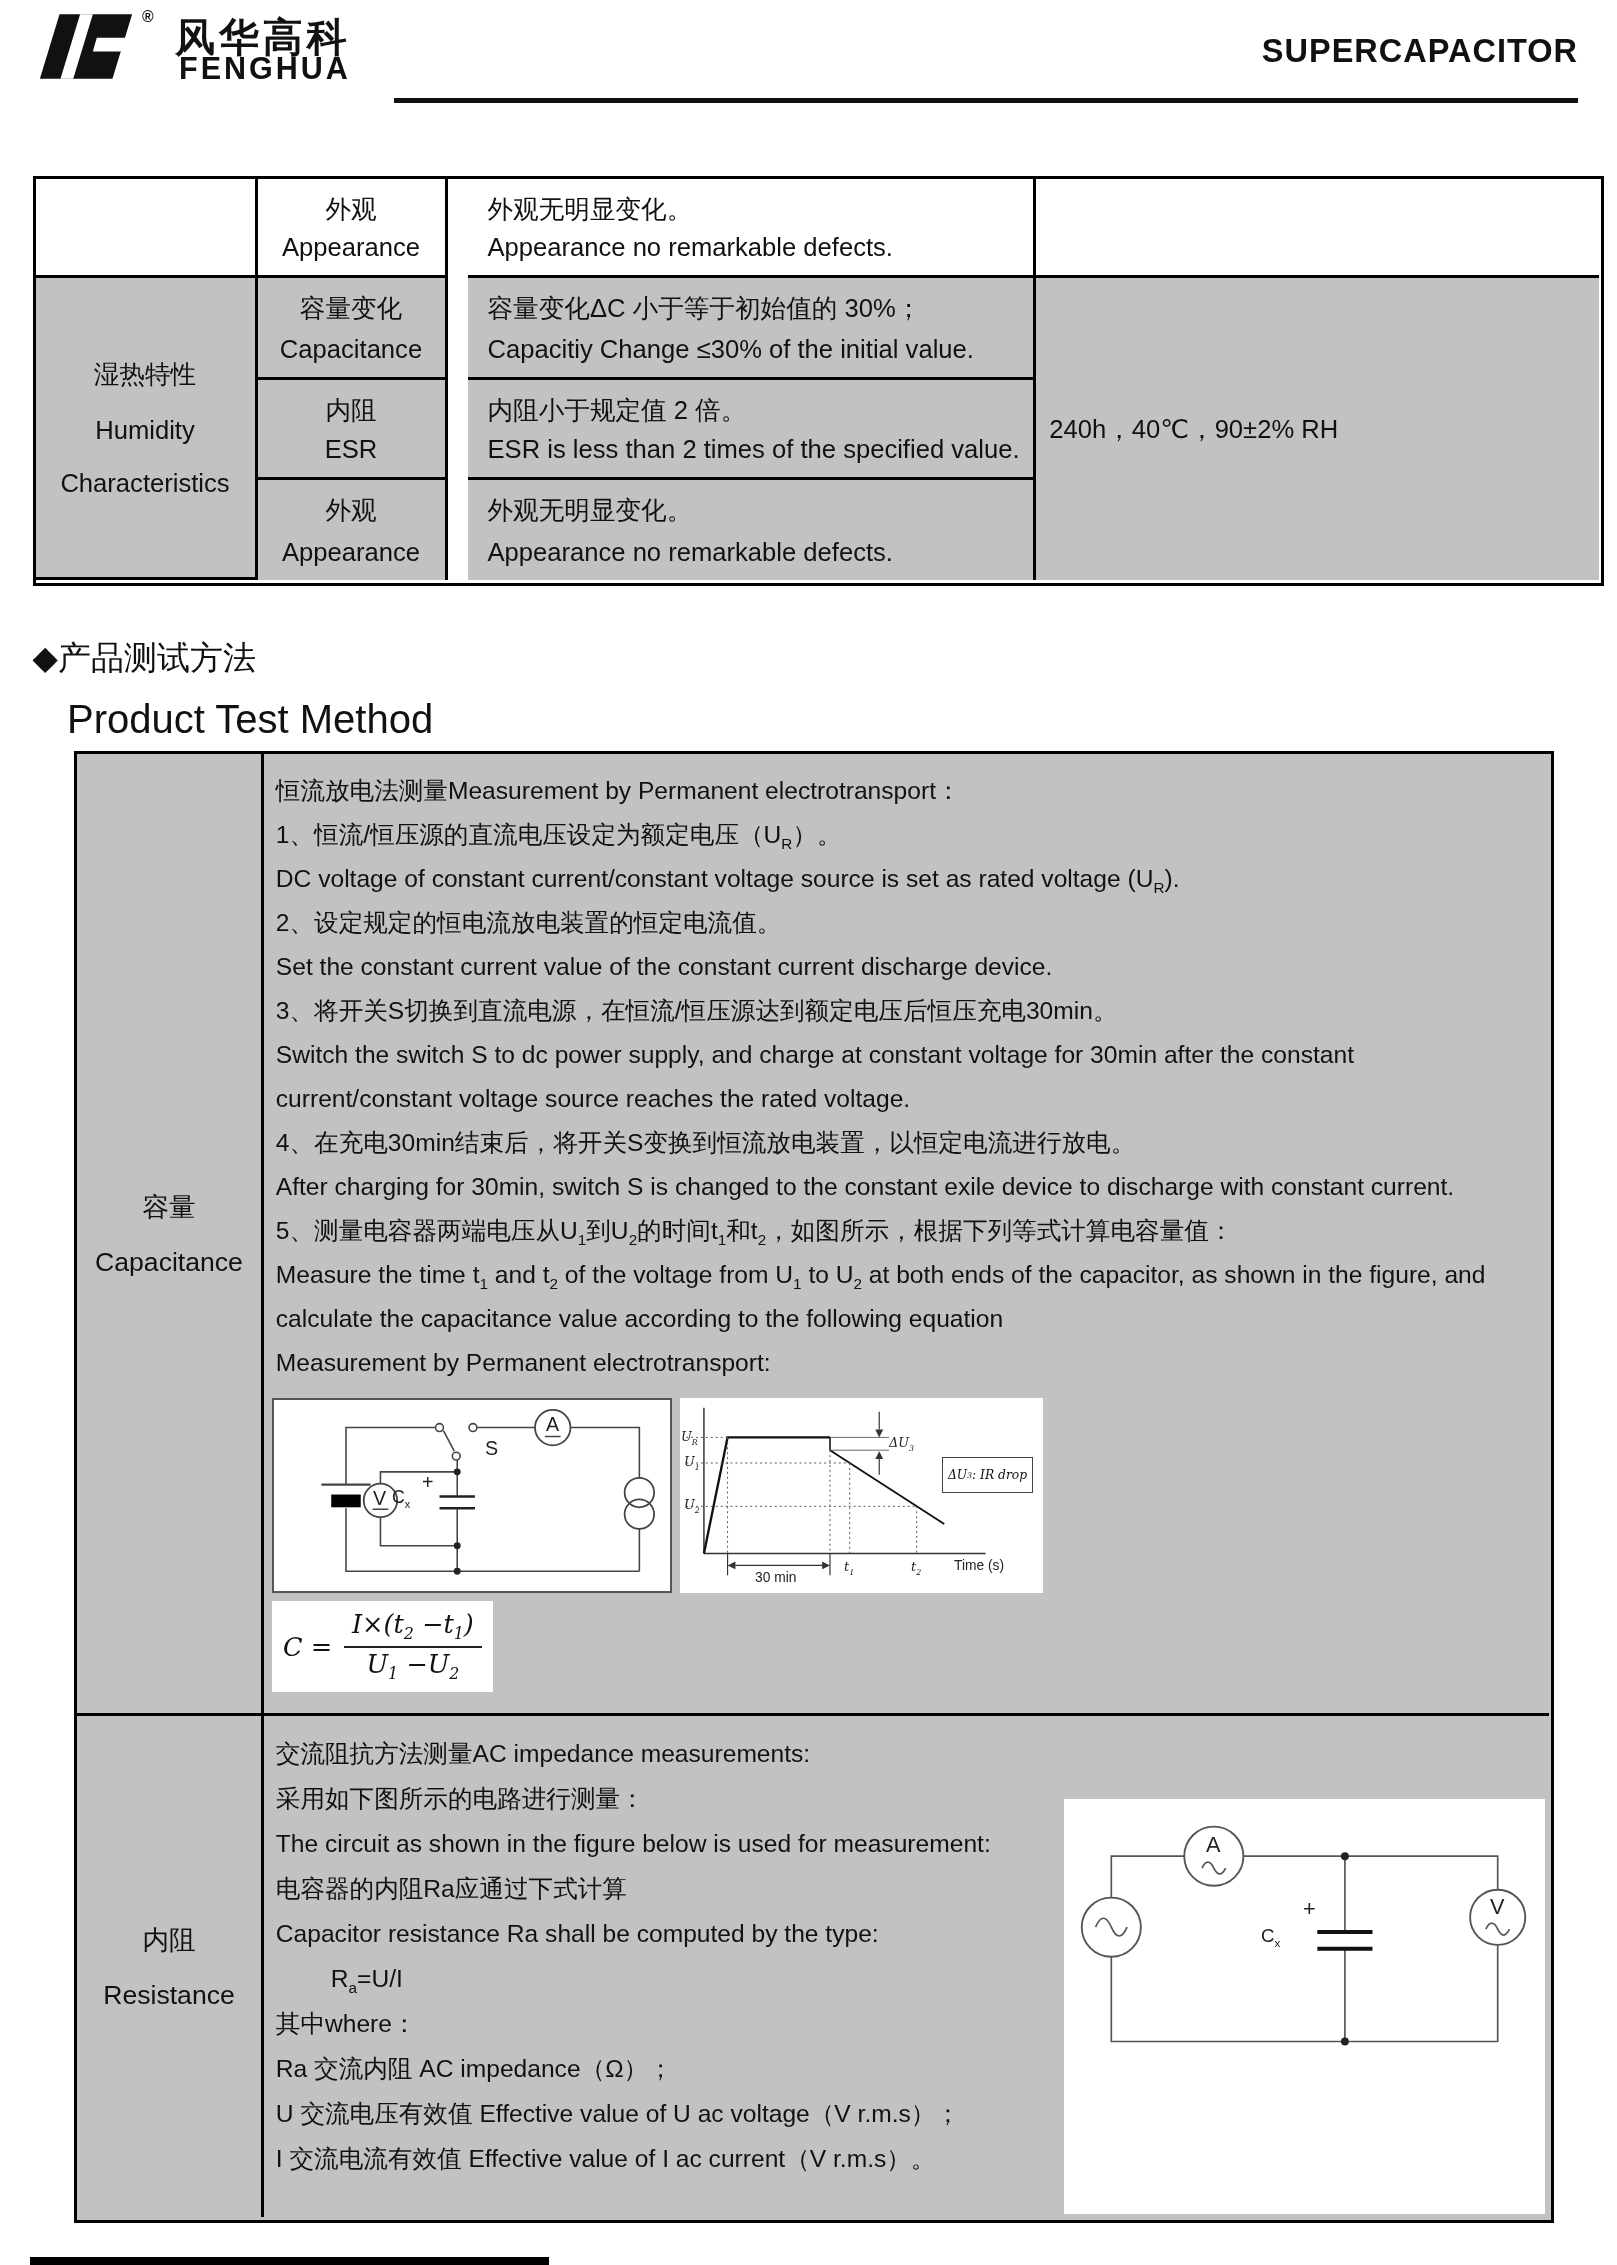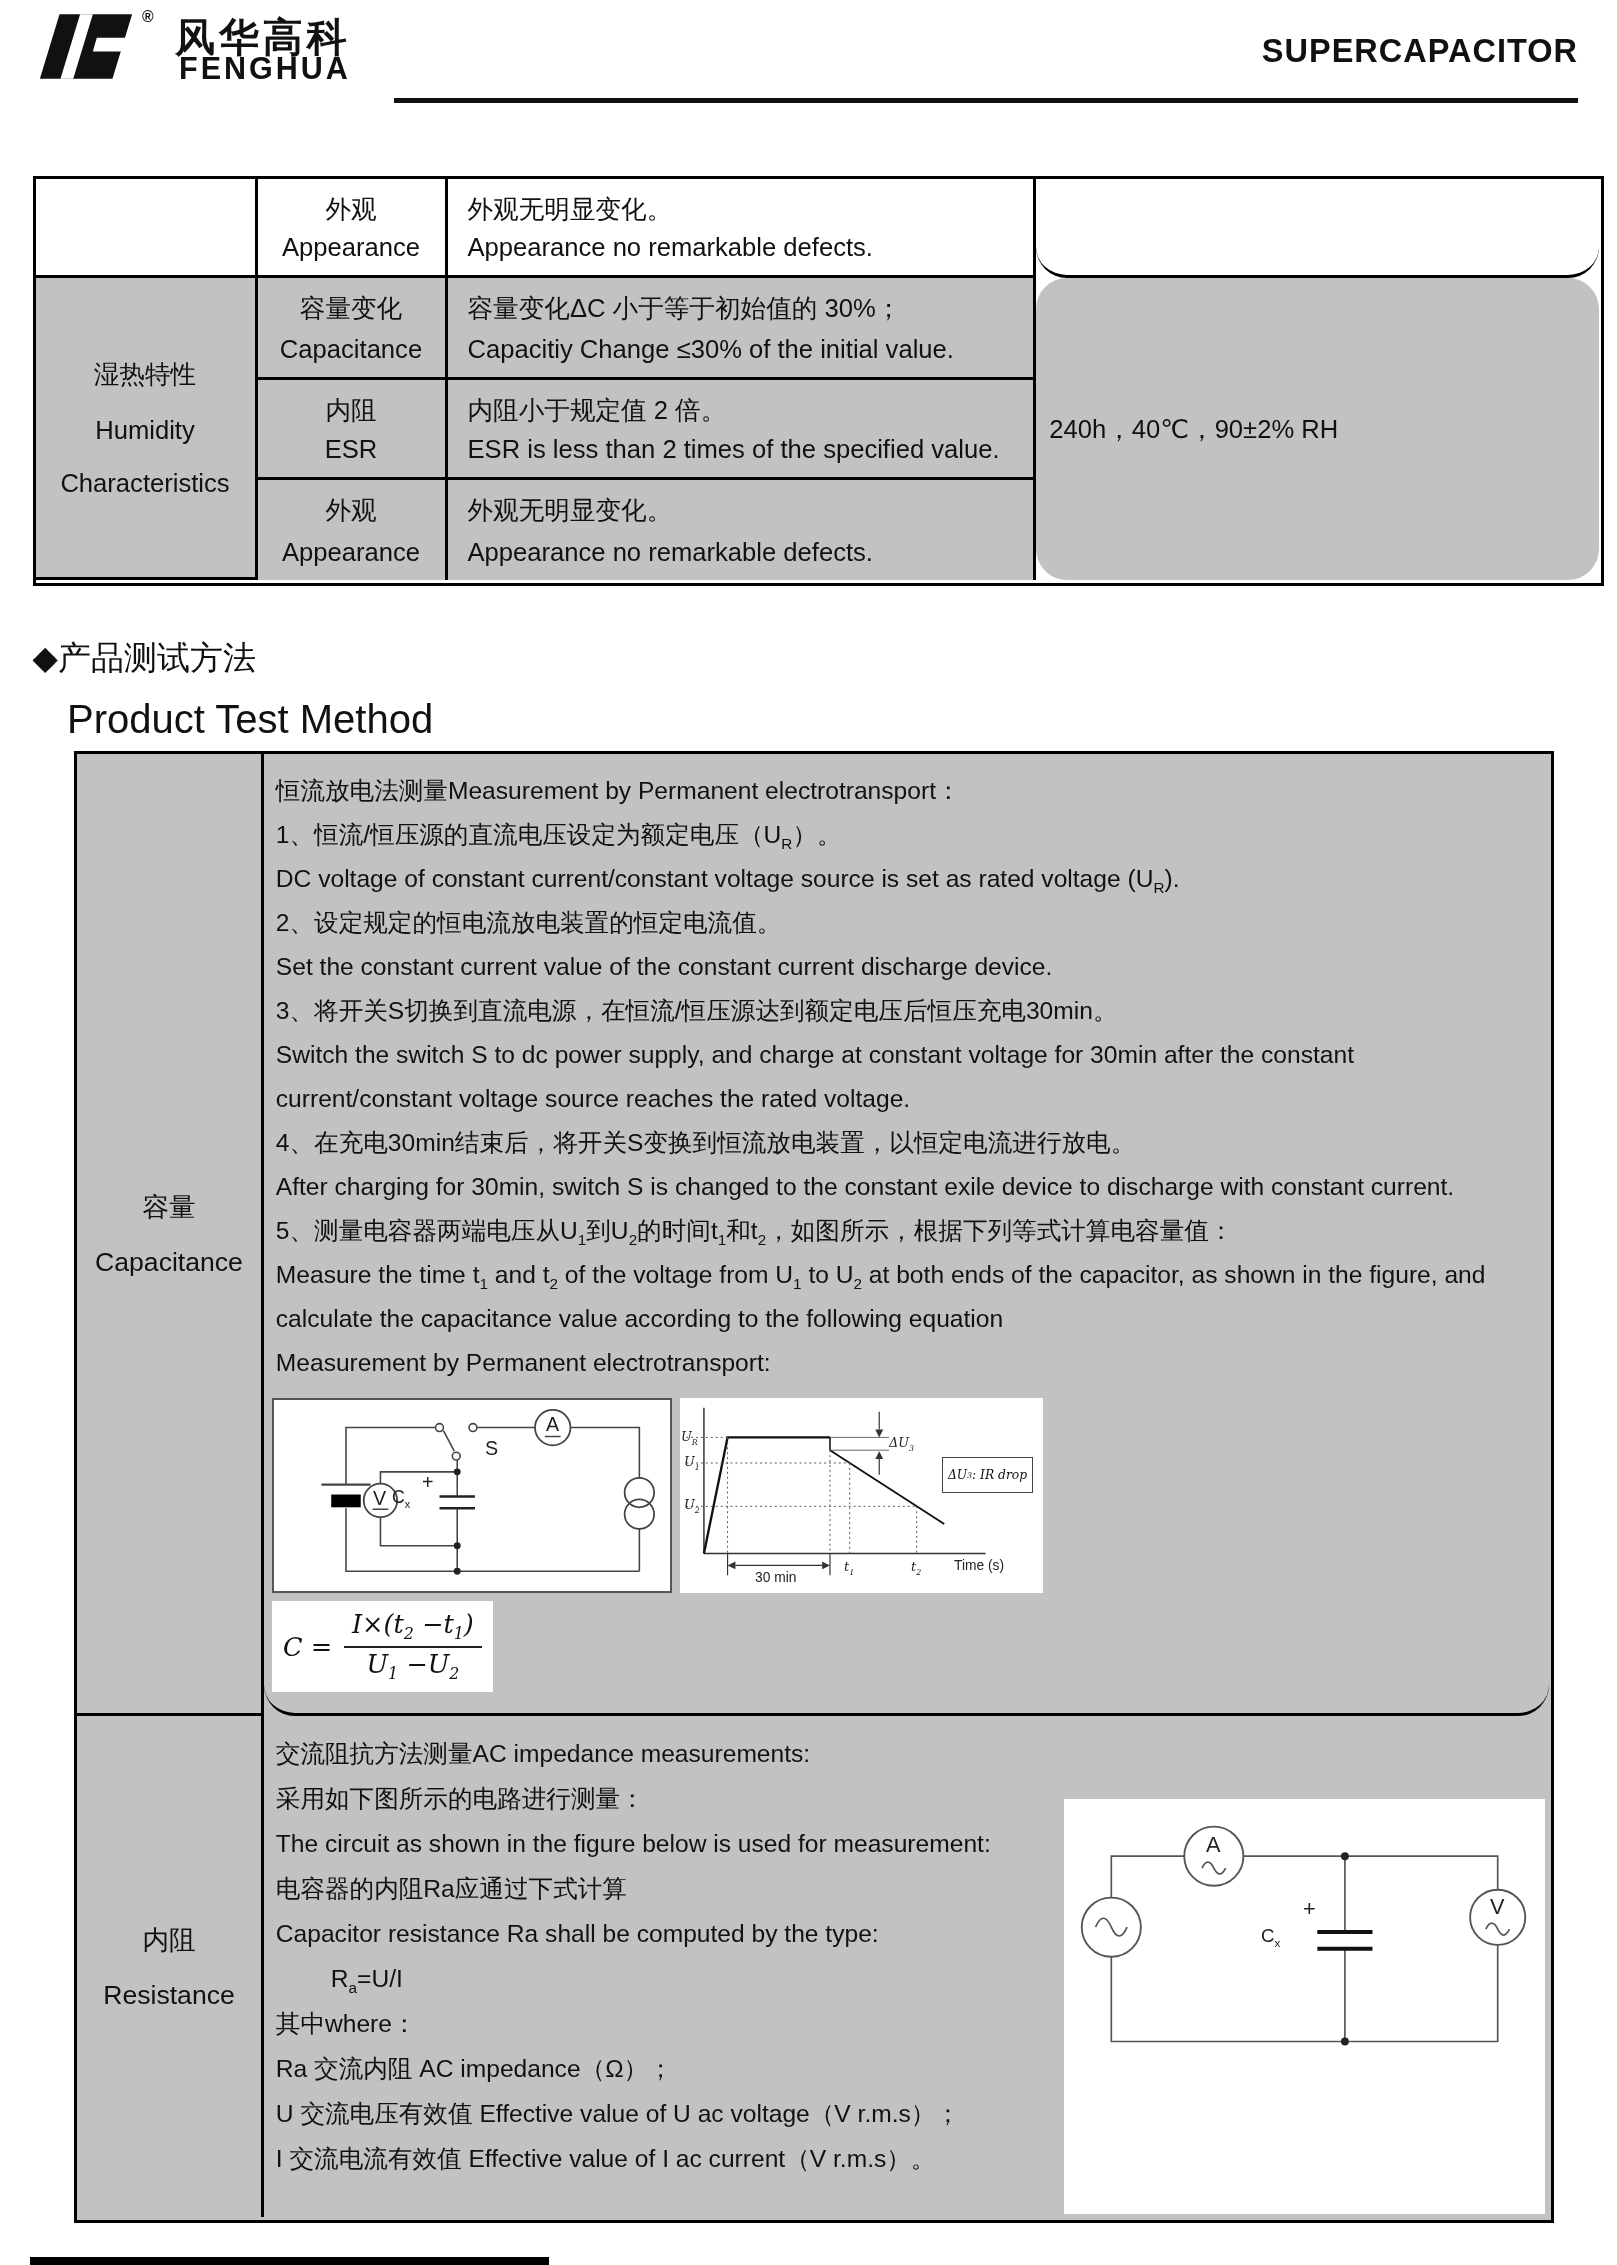--- a/index.html
+++ b/index.html
@@ -14,25 +14,25 @@
   .brand-en { position:absolute; left:179px; top:51px; font-size:30.5px; font-weight:bold; letter-spacing:3px; }
   .header-rule { position:absolute; left:394px; top:98px; width:1184px; height:4.9px; background:#111; }
   .doc-title { position:absolute; right:39px; top:33px; font-size:32.5px; font-weight:bold; letter-spacing:1px; }
 
   
   .t1 { position:absolute; left:32.5px; top:176px; width:1571px; height:410px;
         border:3.9px solid #000; display:grid;
         grid-template-columns:222px 190px 588px 563px;
         grid-template-rows:99px 102px 100px 100px; }
   .t1 > div { border-right:3px solid #000; border-bottom:3px solid #000; font-size:25.6px; }
-  .no-r { border-right:none !important;border-radius:31px; }
+  .no-r { border-right:none !important; }
   .no-b { border-bottom:none !important; }
   .gray { background:#c2c2c2; }
   .two-line { display:flex; flex-direction:column; justify-content:space-between; padding:12.8px 0; }
-  .two-line.lft { padding-left:20px; align-items:flex-start; }
+  .two-line.lft { padding-left:20px; align-items:flex-start;margin-left:20px; }
   .two-line.ctr { align-items:center; }
   .three-line { display:flex; flex-direction:column; justify-content:center; align-items:center; gap:23.6px; }
   .v-center { display:flex; align-items:center; padding-left:13.8px; }
 
   
   .sec-title-cn { position:absolute; left:32.5px; top:636px; font-size:33px; }
   .sec-title-en { position:absolute; left:67px; top:697px; font-size:40px; }
 
   
   .t2 { position:absolute; left:74px; top:751px; width:1480px; height:1472px;

